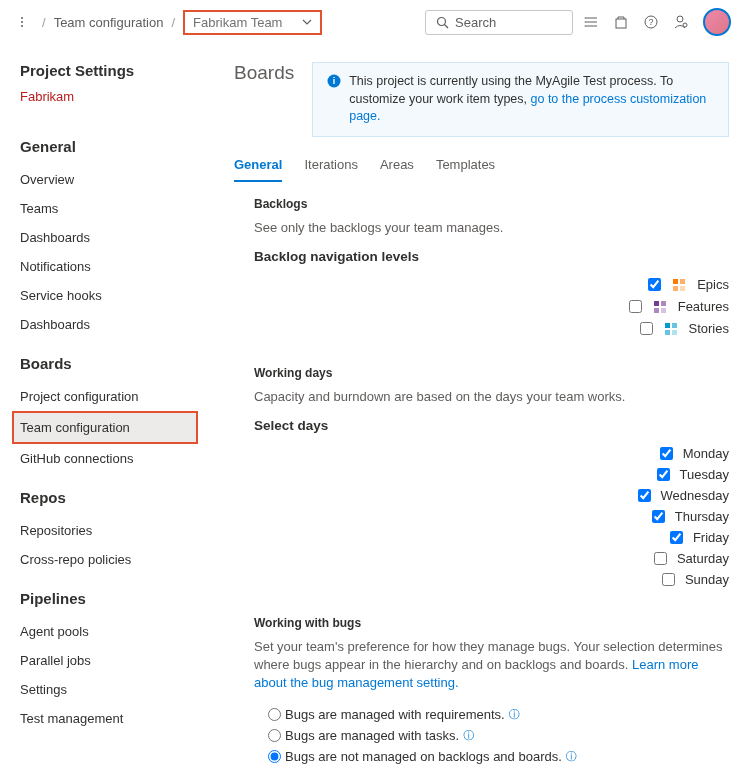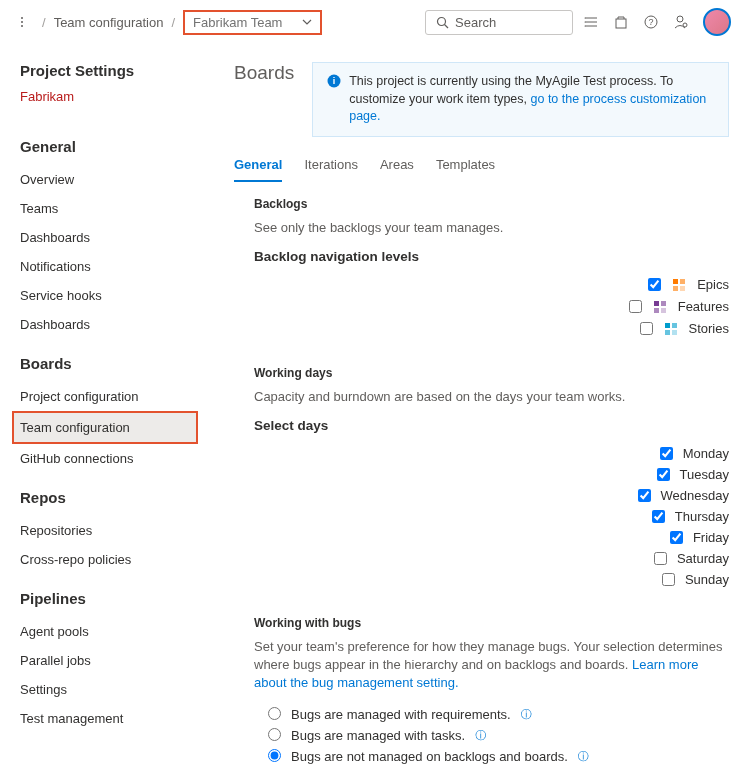--- a/index.html
+++ b/index.html
@@ -38,21 +38,21 @@
 
 .section { margin: 0 0 26px 20px; }
 .section h2 { font-size: 12px; font-weight: 600; margin-bottom: 8px; }
 .section .desc { color: #605e5c; font-size: 13px; margin-bottom: 12px; line-height: 1.4; }
 .section .desc a { color: #0078d4; text-decoration: none; }
 .section h3 { font-size: 13.5px; font-weight: 600; margin-bottom: 10px; }
 
 .check-row { display: flex; align-items: center; gap: 10px; padding: 3px 0 3px 14px; justify-content: flex-end; }
 .check-row input[type=checkbox] { width: 13px; height: 13px; }
 .wit-icon { width: 16px; height: 16px; display: inline-flex; align-items: center; justify-content: center; }
-.radio-row { display: flex; align-items: flex-start; gap: 10px; padding: 3px 0 3px 14px; }
+.radio-row { display: flex; align-items: center; gap: 4px; padding: 3px 0 3px 14px; }
 .radio-row input[type=radio] { width: 13px; height: 13px; }
 .info-sm { color: #0078d4; font-size: 11px; }
 </style>
 </head>
 <body>
 
 <div class="topbar">
   <span class="ticon">
     <svg width="14" height="14" viewBox="0 0 14 14">
         <circle cx="7" cy="3" r="1" fill="#605e5c"></circle>

